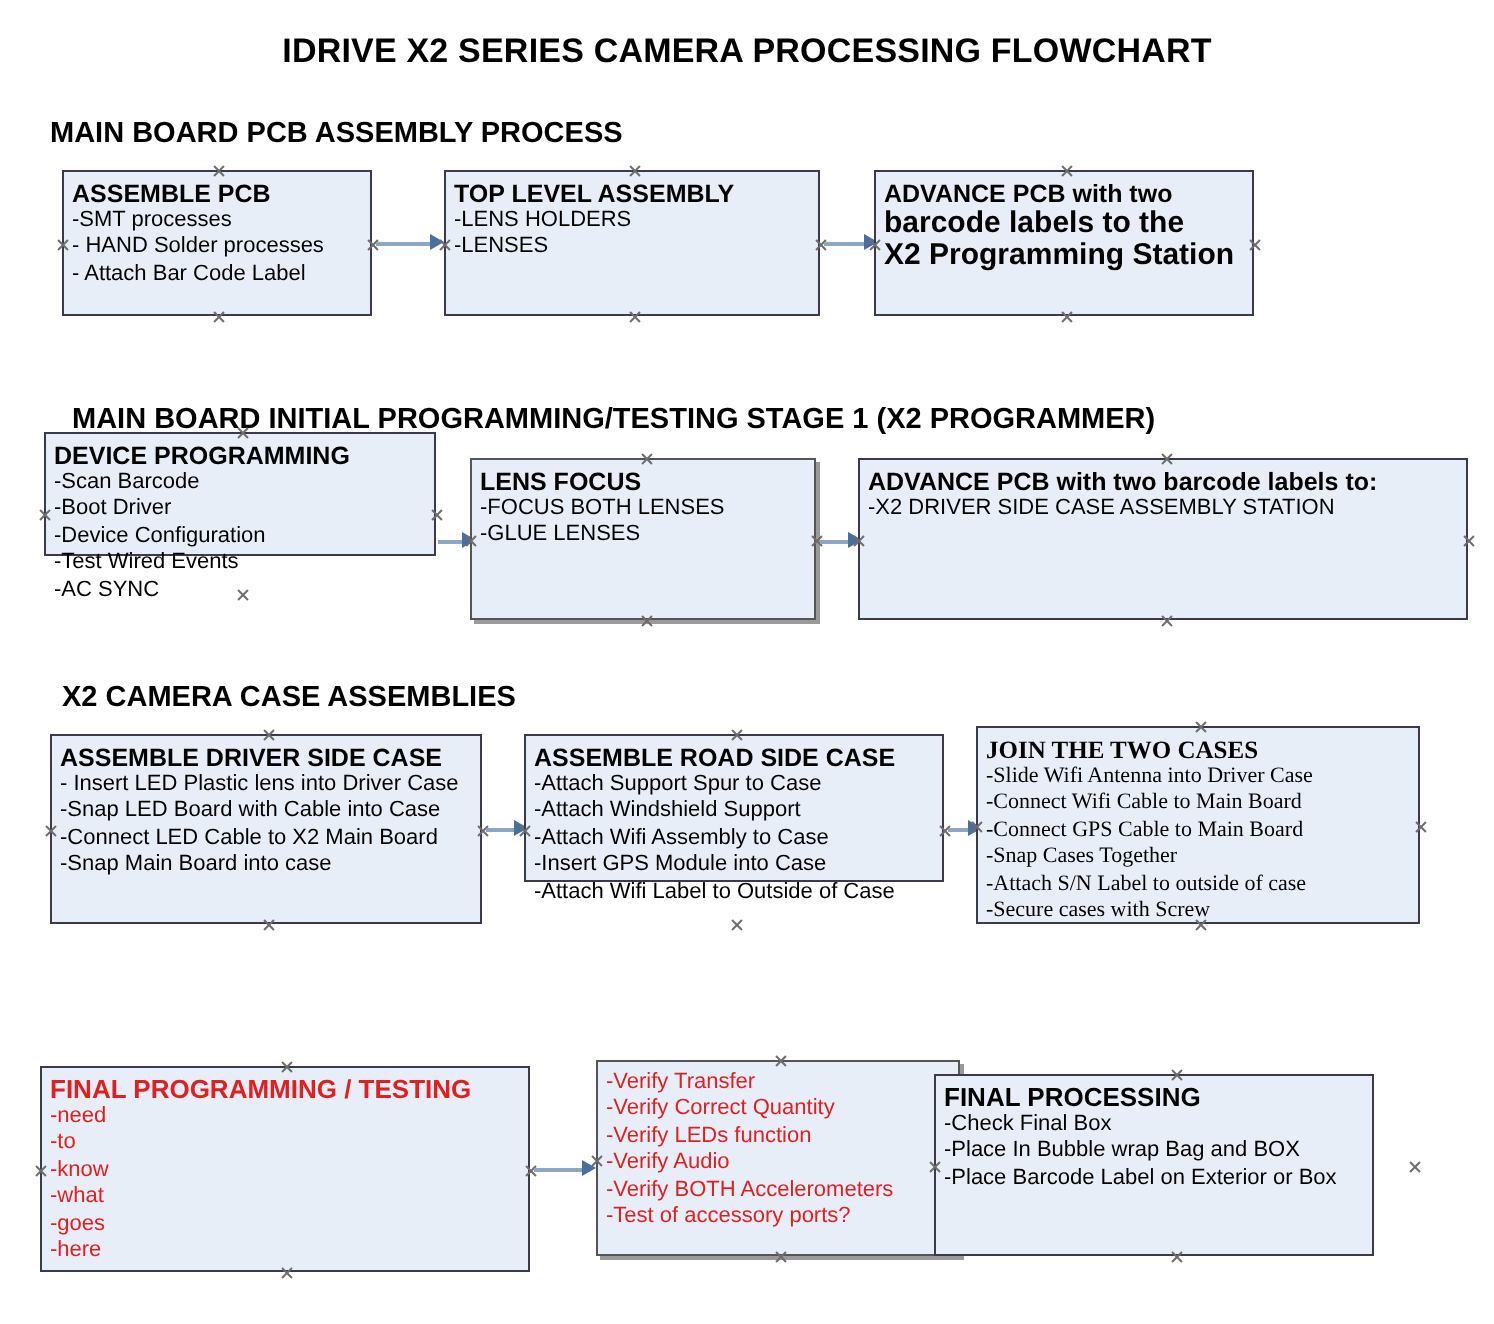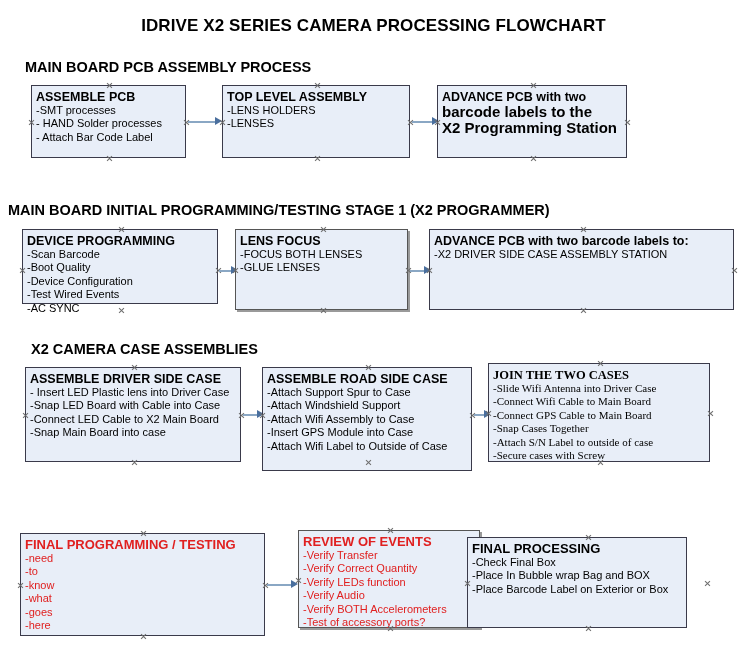--- a/index.html
+++ b/index.html
@@ -114,29 +114,29 @@
     <ul>
       <li>barcode labels to the</li>
       <li> X2 Programming Station</li>
     </ul>
     <span class="hx" style="left:92px;top:-4px;"></span>
     <span class="hx" style="left:92px;top:69px;"></span>
     <span class="hx" style="left:-4px;top:33px;"></span>
     <span class="hx" style="left:186px;top:33px;"></span>
   </div>
 
-  <div class="section-head" style="left:8px;top:202px;">
+  <div class="section-head" style="left:36px;top:202px;">
     <span>MAIN BOARD INITIAL PROGRAMMING/TESTING STAGE 1 (X2 PROGRAMMER)</span>
   </div>
 
-  <div class="node" style="left:22px;top:229px;width:196px;height:75px;">
+  <div class="node" style="left:22px;top:216px;width:196px;height:62px;">
     <div class="hdr">DEVICE PROGRAMMING</div>
     <ul>
       <li>-Scan Barcode</li>
-      <li>-Boot Quality</li>
+      <li>-Boot Driver</li>
       <li>-Device Configuration</li>
       <li>-Test Wired Events</li>
       <li>-AC SYNC</li>
     </ul>
     <span class="hx" style="left:95px;top:-4px;"></span>
     <span class="hx" style="left:95px;top:77px;"></span>
     <span class="hx" style="left:-4px;top:37px;"></span>
     <span class="hx" style="left:192px;top:37px;"></span>
   </div>
 
@@ -183,21 +183,21 @@
     </ul>
     <span class="hx" style="left:105px;top:-4px;"></span>
     <span class="hx" style="left:105px;top:91px;"></span>
     <span class="hx" style="left:-4px;top:44px;"></span>
     <span class="hx" style="left:212px;top:44px;"></span>
   </div>
 
   <div class="conn" style="left:243px;top:414px;width:18px;"></div>
   <div class="arrow" style="left:257px;top:410px;"></div>
 
-  <div class="node" style="left:262px;top:367px;width:210px;height:104px;">
+  <div class="node" style="left:262px;top:367px;width:210px;height:74px;">
     <div class="hdr">ASSEMBLE ROAD SIDE CASE</div>
     <ul>
       <li>-Attach Support Spur to Case</li>
       <li>-Attach Windshield Support</li>
       <li>-Attach Wifi Assembly to Case</li>
       <li>-Insert GPS Module into Case</li>
       <li>-Attach Wifi Label to Outside of Case</li>
     </ul>
     <span class="hx" style="left:102px;top:-4px;"></span>
     <span class="hx" style="left:102px;top:91px;"></span>
@@ -238,21 +238,20 @@
     <span class="hx" style="left:119px;top:-4px;"></span>
     <span class="hx" style="left:119px;top:99px;"></span>
     <span class="hx" style="left:-4px;top:48px;"></span>
     <span class="hx" style="left:241px;top:48px;"></span>
   </div>
 
   <div class="conn" style="left:267px;top:584px;width:28px;"></div>
   <div class="arrow" style="left:291px;top:580px;"></div>
 
   <div class="node red shadow" style="left:298px;top:530px;width:182px;height:98px;">
-    <div class="hdr big">REVIEW OF EVENTS</div>
     <ul>
       <li>-Verify Transfer</li>
       <li>-Verify Correct Quantity</li>
       <li>-Verify LEDs function</li>
       <li>-Verify Audio</li>
       <li>-Verify BOTH Accelerometers</li>
       <li>-Test of accessory ports?</li>
     </ul>
     <span class="hx" style="left:88px;top:-4px;"></span>
     <span class="hx" style="left:88px;top:94px;"></span>

